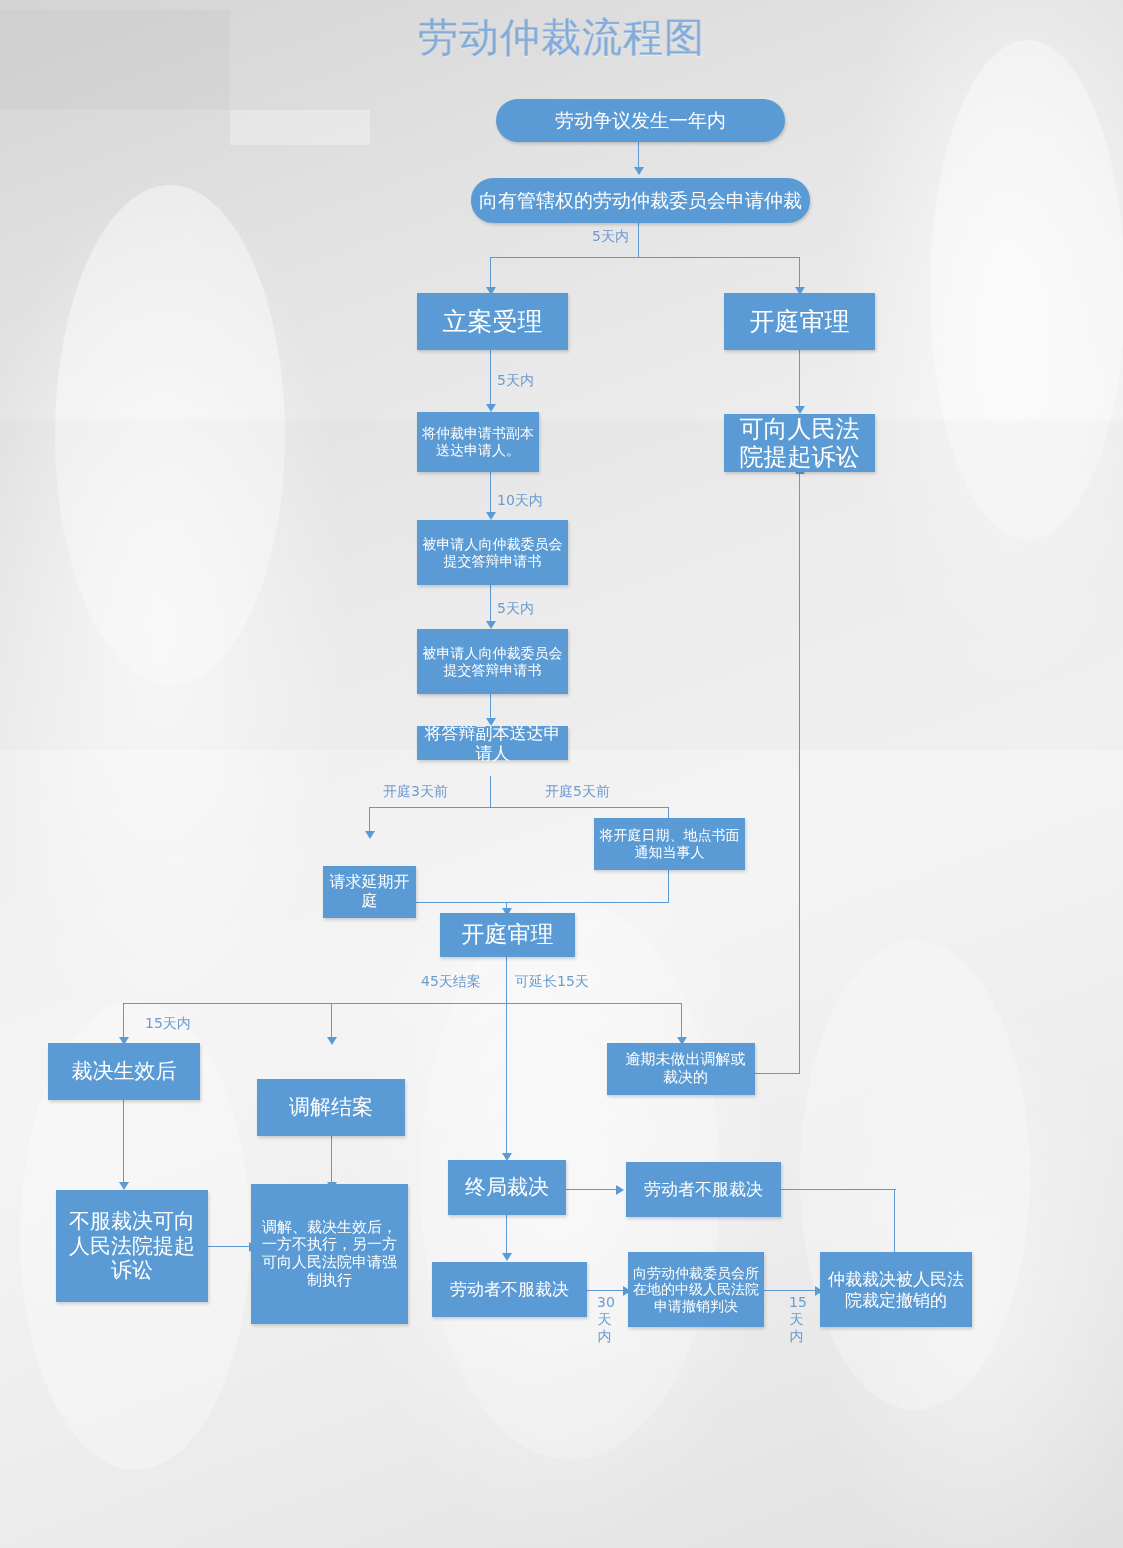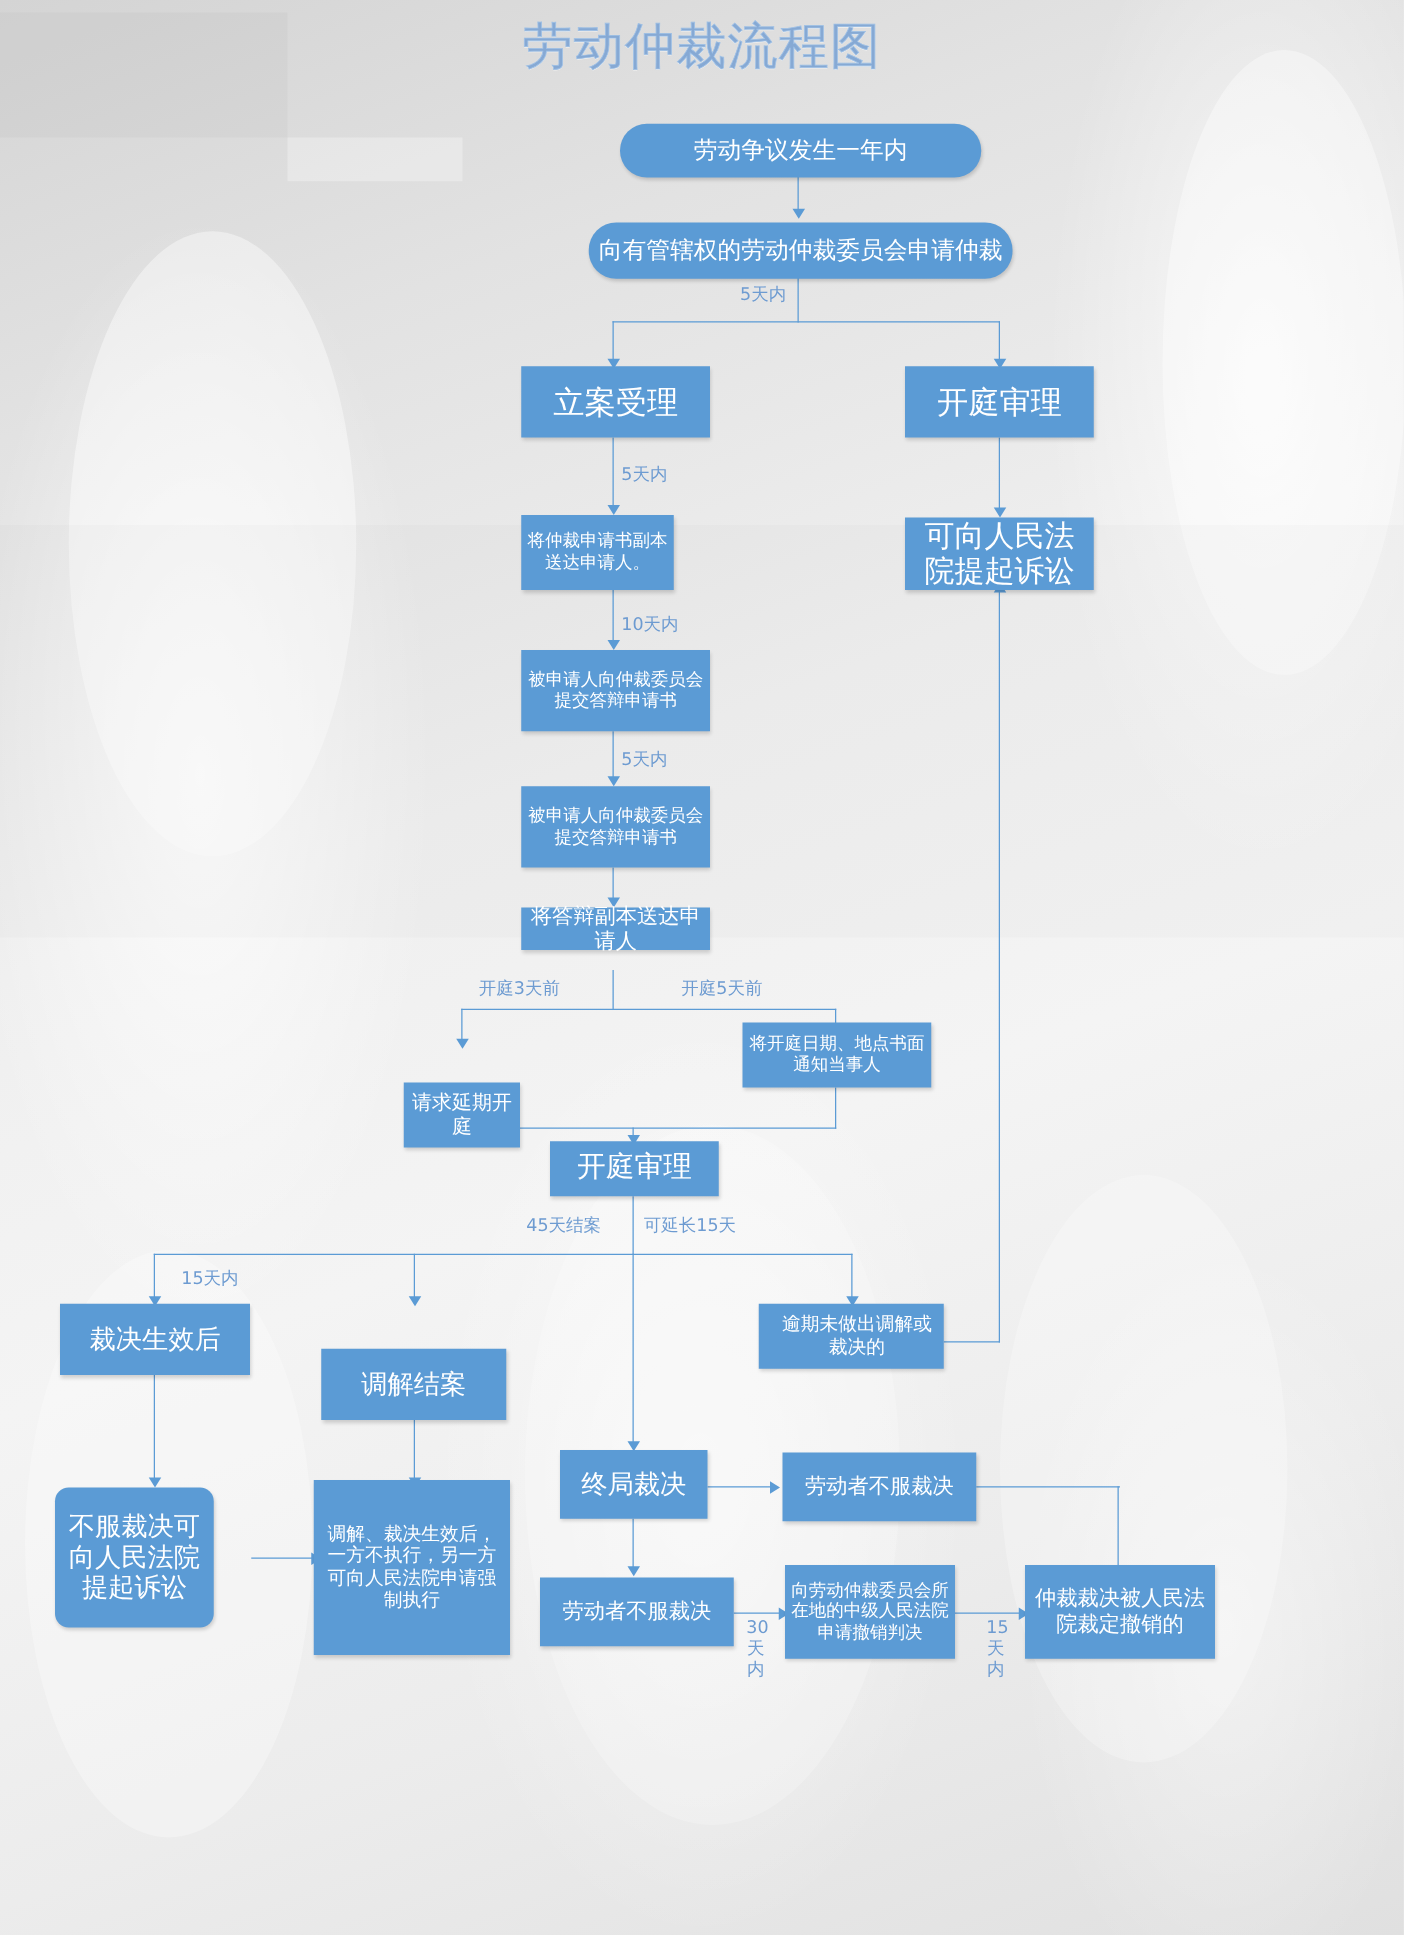--- a/index.html
+++ b/index.html
@@ -229,21 +229,21 @@
   </div>
 
   <div class="node" style="left:257px;top:1043px;width:148px;height:57px;font-size:21px;margin-top:36px;">
     <span class="lbl">调解结案</span>
   </div>
 
   <div class="node" style="left:607px;top:1043px;width:148px;height:52px;font-size:15px;padding-left:13px;">
     <span class="lbl">逾期未做出调解或裁决的</span>
   </div>
 
-  <div class="node" style="left:44px;top:1190px;width:127px;height:112px;font-size:21px;border-radius:11px;">
+  <div class="node" style="left:56px;top:1190px;width:152px;height:112px;font-size:21px;">
     <span class="lbl">不服裁决可向人民法院提起诉讼</span>
   </div>
 
   <div class="node" style="left:251px;top:1184px;width:157px;height:140px;font-size:15px;">
     <span class="lbl">调解、裁决生效后，一方不执行，另一方可向人民法院申请强制执行</span>
   </div>
 
   <div class="node" style="left:448px;top:1160px;width:118px;height:55px;font-size:21px;">
     <span class="lbl">终局裁决</span>
   </div>

